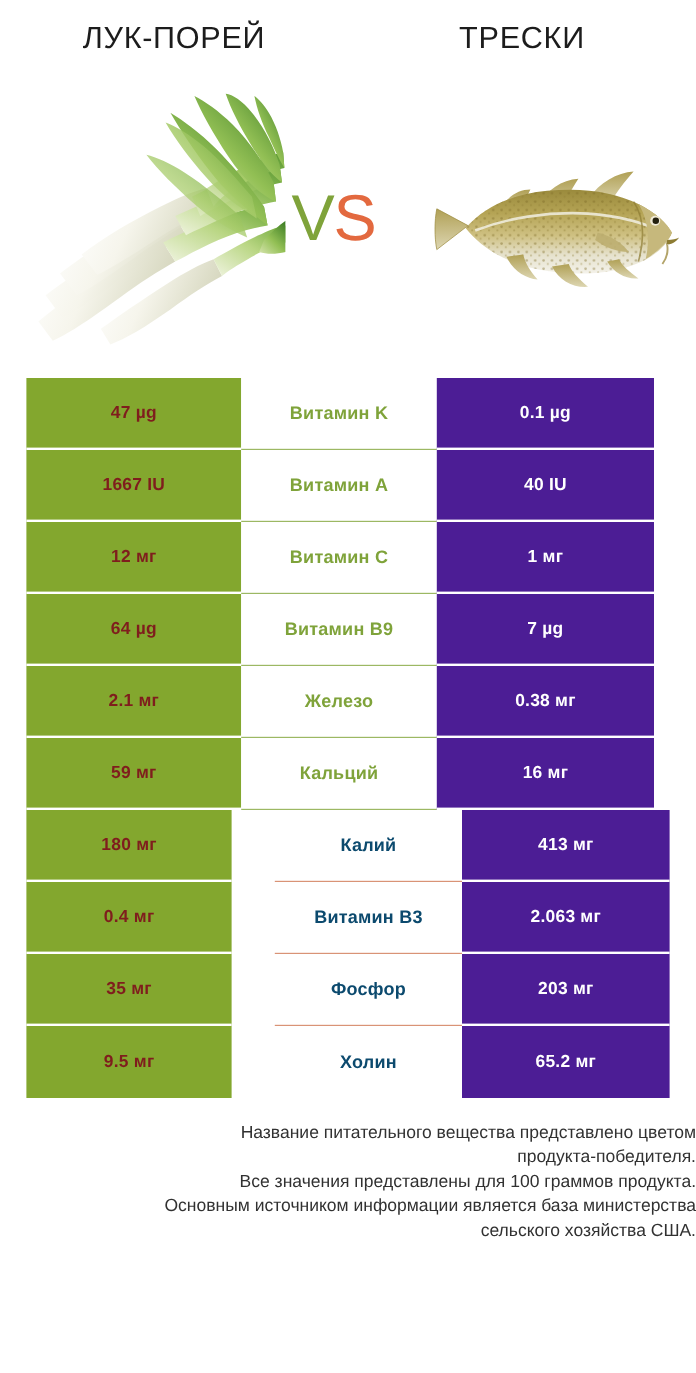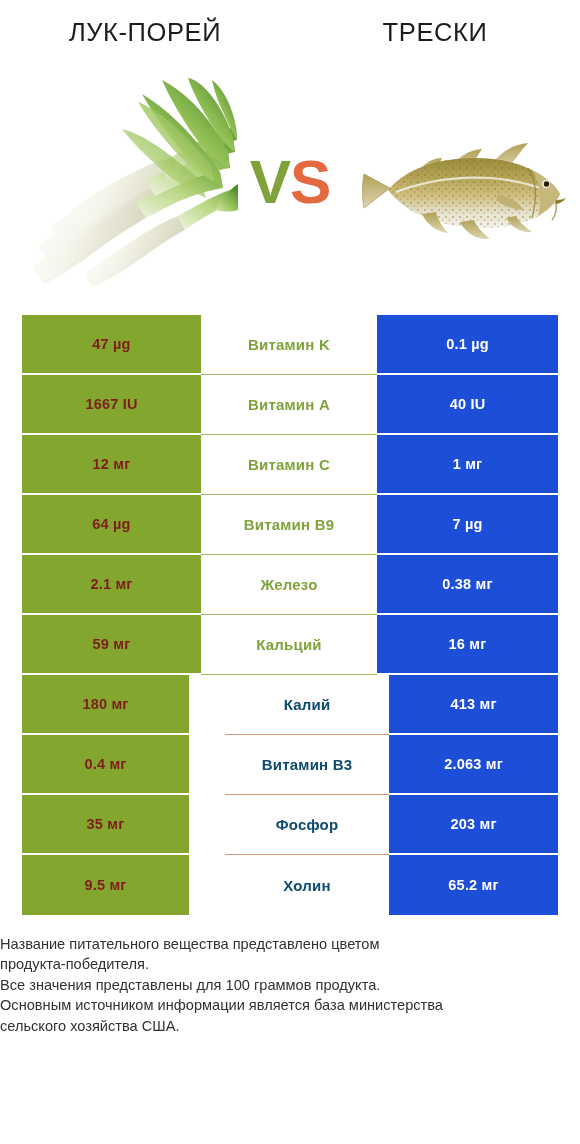--- a/index.html
+++ b/index.html
@@ -53,26 +53,26 @@
   }
   .hero-right {
     position: absolute;
     left: 360px;
     top: 66px;
     width: 206px;
     height: 102px;
   }
   .vs {
     position: absolute;
-    left: 228px;
+    left: 216px;
     top: 58px;
     width: 124px;
     height: 104px;
-    font-size: 62px;
-    font-weight: 700;
+    font-size: 54px;
+    font-weight: 400;
     line-height: 104px;
     text-align: center;
     letter-spacing: -1px;
   }
   .vs .v { color: #7FA33A; }
   .vs .s { color: #E3693F; }
 
   
   .leek { position: absolute; inset: 0; }
 
@@ -104,45 +104,45 @@
     box-sizing: border-box;
     height: 60px;
   }
   .cell-left {
     width: 179px;
     background: #83A72E;
     color: #7f1d1d;
     border-bottom: 2px solid #ffffff;
   }
   .cell-mid {
-    width: 176px;
+    width: 163px;
     background: #ffffff;
     font-size: 15px;
     box-sizing: border-box;
   }
   .cell-right {
     width: 181px;
-    background: #1d4ed8;
+    background: #4c1d95;
     color: #ffffff;
     border-bottom: 2px solid #ffffff;
   }
   .row:last-child .cell-left,
   .row:last-child .cell-right { border-bottom: none; }
 
   .win-green .cell-mid { color: #7FA33A; border-bottom: 1px solid #9CB863; }
   .win-orange .cell-mid { color: #0c4a6e; border-bottom: 1px solid #D99376; margin-left: 36px; }
   .row:last-child .cell-mid { border-bottom: none; }
 
   
   .footer {
     position: absolute;
     left: 0;
     top: 934px;
     width: 580px;
-    text-align: left;
+    text-align: right;
     font-size: 14.6px;
     line-height: 20.4px;
     color: #313131;
     font-weight: 400;
   }
   .footer div { white-space: nowrap; }
 </style>
 </head>
 <body>
 

